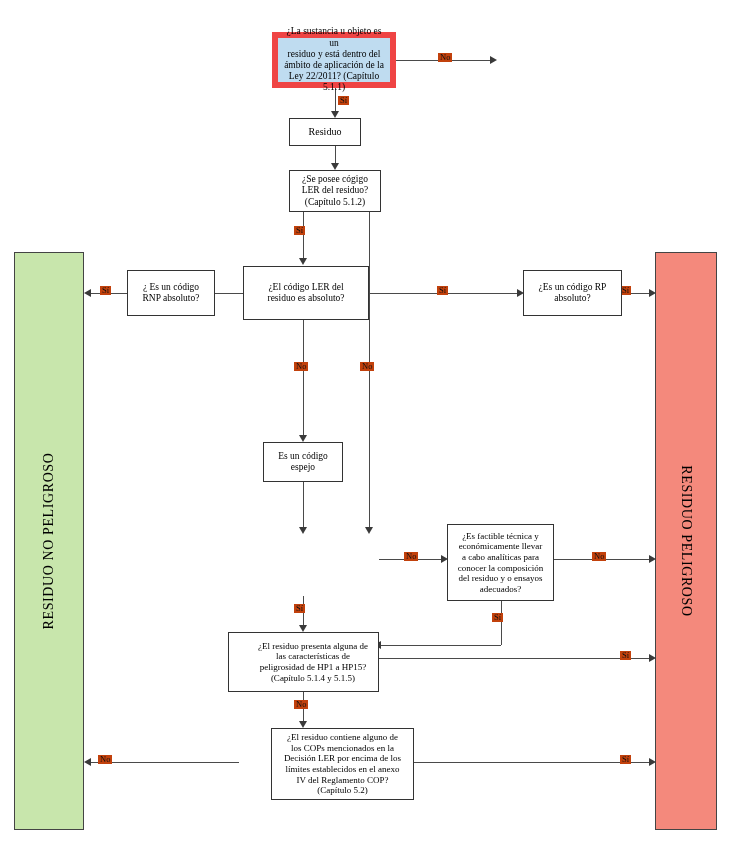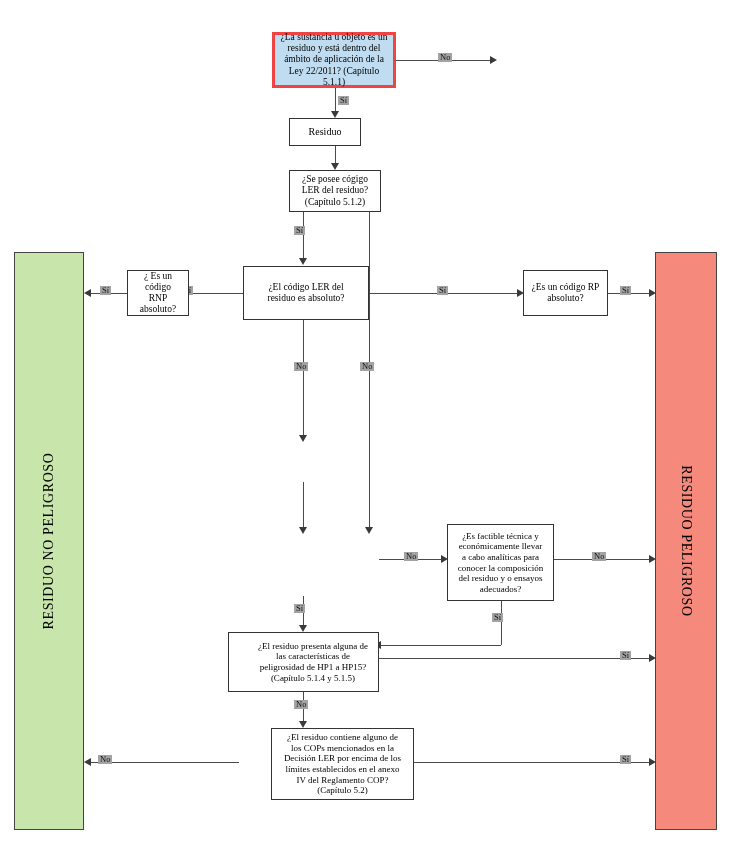--- a/index.html
+++ b/index.html
@@ -29,21 +29,21 @@
     color: #000000;
     line-height: 1.18;
     padding: 2px 3px;
   }
   .node .txt {
     display: block;
     white-space: pre-line;
   }
   .node.start {
     background: #bfdcf0;
-    border: 3px solid #ef4444;
+    border: 6px solid #ef4444;
   }
   .band {
     position: absolute;
     box-sizing: border-box;
     border: 1px solid #444444;
     display: flex;
     align-items: center;
     justify-content: center;
     overflow: hidden;
   }
@@ -72,21 +72,21 @@
     border-style: solid;
   }
   .arw.down  { border-width: 7px 4.5px 0 4.5px; border-color: #3a3a3a transparent transparent transparent; }
   .arw.left  { border-width: 4.5px 7px 4.5px 0; border-color: transparent #3a3a3a transparent transparent; }
   .arw.right { border-width: 4.5px 0 4.5px 7px; border-color: transparent transparent transparent #3a3a3a; }
 
   .elabel {
     position: absolute;
     font-size: 8.5px;
     color: #111111;
-    background: #a3a3a3;
+    background: #c2410c;
     padding: 0 2px;
     white-space: nowrap;
     line-height: 1;
   }
 </style>
 </head>
 <body>
 
 <div id="canvas">
 
@@ -189,30 +189,34 @@
     <span class="txt">¿Se posee cógigo
 LER del residuo?
 (Capítulo 5.1.2)</span>
   </div>
 
   <div class="node" style="left:243px; top:266px; width:126px; height:54px; font-size:9.5px;">
     <span class="txt">¿El código LER del
 residuo es absoluto?</span>
   </div>
 
-  <div class="node" style="left:127px; top:270px; width:62px; height:46px; font-size:9.5px;">
+  <div class="node" style="left:127px; top:270px; width:88px; height:46px; font-size:9.5px;">
     <span class="txt">¿ Es un código
 RNP absoluto?</span>
   </div>
 
-  <div class="node" style="left:523px; top:270px; width:85px; height:46px; font-size:9.5px;">
+  <div class="node" style="left:523px; top:270px; width:99px; height:46px; font-size:9.5px;">
     <span class="txt">¿Es un código RP
 absoluto?</span>
   </div>
 
+  <div class="node" style="left:263px; top:442px; width:80px; height:40px; font-size:9.5px;">
+    <span class="txt">Es un código
+espejo</span>
+  </div>
 
 
   <div class="node" style="left:447px; top:524px; width:107px; height:77px; font-size:9px;">
     <span class="txt">¿Es factible técnica y
 económicamente llevar
 a cabo analíticas para
 conocer la composición
 del residuo y o ensayos
 adecuados?</span>
   </div>

